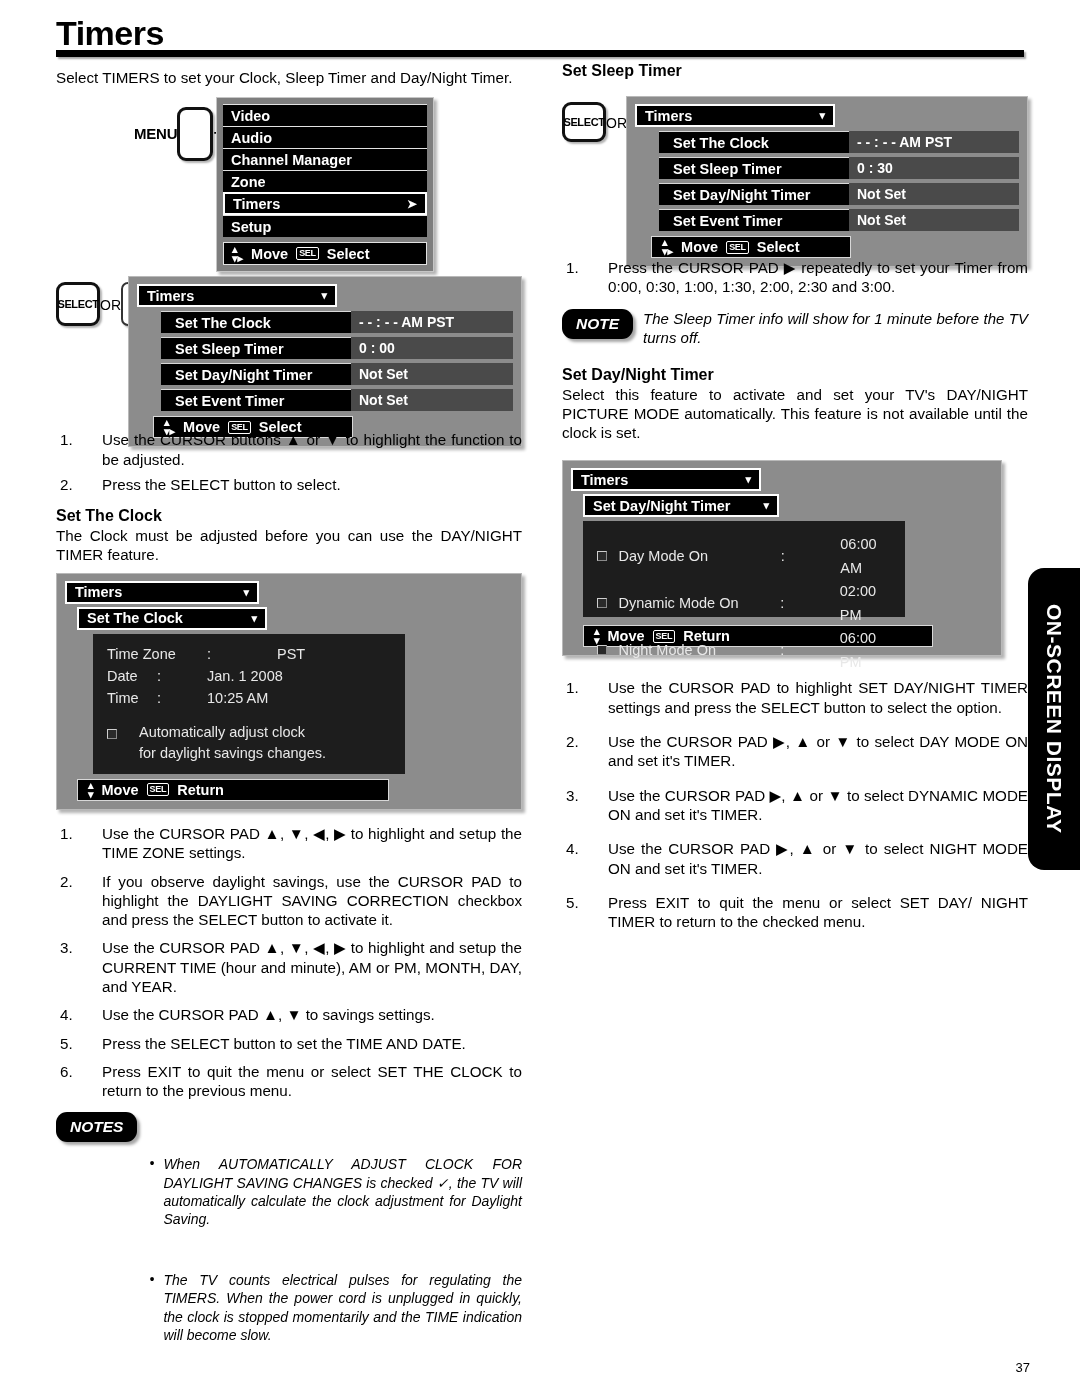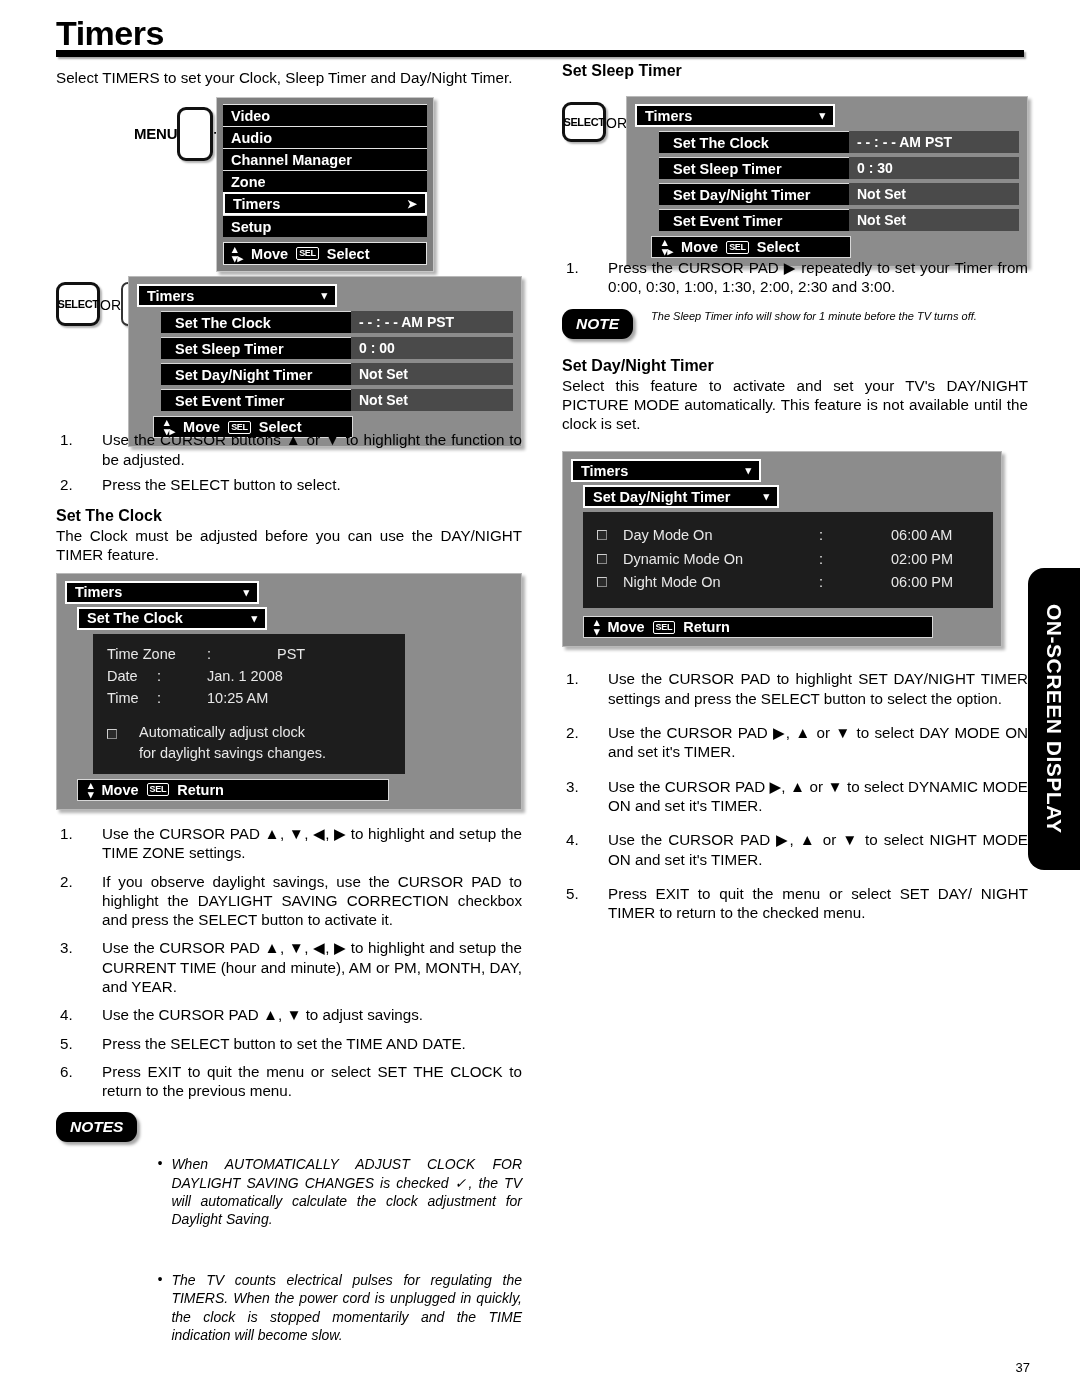--- a/index.html
+++ b/index.html
@@ -144,29 +144,29 @@
     font-size: 11px; font-weight: bold; letter-spacing: -0.4px;
   }
   .rbtn.rounded { border-radius: 9px; }
   .rbtn.sq { border: 2px solid #333; border-radius: 7px; position: relative; }
   .rbtn.sq .tick-d { position: absolute; bottom: 3px; left: 50%; transform: translateX(-50%); font-size: 9px; color:#333; }
   .rbtn.sq .tick-r { position: absolute; right: 3px; top: 50%; transform: translateY(-50%); font-size: 9px; color:#333;}
   .plus { font-size: 17px; font-weight: bold; line-height: 16px; margin: 2px 0; }
   .or-lbl { font-size: 14px; margin: 6px 0 5px 0; }
 
   
-  .note-block { display: flex; gap: 18px; margin-top: 12px; }
+  .note-block { display: flex; gap: 10px; margin-top: 12px; }
   .note-pill {
     background: #000; color: #fff; font-weight: bold; font-style: italic;
     border-radius: 11px; padding: 6px 14px; font-size: 15.5px;
     height: 30px; display: flex; align-items: center; justify-content: center;
     box-shadow: 3px 3px 3px rgba(0,0,0,0.35);
     flex: 0 0 auto;
   }
-  .note-text { font-style: italic; font-size: 11px; line-height: 1.3; text-align: justify; flex: 1; }
+  .note-text { font-style: italic; font-size: 15px; line-height: 1.3; text-align: justify; flex: 1; }
   ul.note-list { list-style: none; flex: 1; }
   ul.note-list li {
     position: relative; padding-left: 16px; font-style: italic;
     font-size: 14px; line-height: 1.3; text-align: justify; margin-top: 43px;
   }
   ul.note-list li::before {
     content: "\2022"; position: absolute; left: 2px; top: -1px; font-size: 14px;
   }
 
   
@@ -329,21 +329,21 @@
         <span>Move</span>
         <span class="sel-key">SEL</span>
         <span>Return</span>
       </div>
     </div>
 
     <ol class="steps" style="margin-top:14px;">
       <li><span class="num">1.</span><span>Use the CURSOR PAD ▲, ▼, ◀, ▶ to highlight and setup the TIME ZONE settings.</span></li>
       <li><span class="num">2.</span><span>If you observe daylight savings, use the CURSOR PAD to highlight the DAYLIGHT SAVING CORRECTION checkbox and press the SELECT button to activate it.</span></li>
       <li><span class="num">3.</span><span>Use the CURSOR PAD ▲, ▼, ◀, ▶ to highlight and setup the CURRENT TIME (hour and minute), AM or PM, MONTH, DAY, and YEAR.</span></li>
-      <li><span class="num">4.</span><span>Use the CURSOR PAD ▲, ▼ to adjust savings.</span></li>
+      <li><span class="num">4.</span><span>Use the CURSOR PAD ▲, ▼ to savings settings.</span></li>
       <li><span class="num">5.</span><span>Press the SELECT button to set the TIME AND DATE.</span></li>
       <li><span class="num">6.</span><span>Press EXIT to quit the menu or select SET THE CLOCK to return to the previous menu.</span></li>
     </ol>
 
     <div class="note-block">
       <div class="note-pill">NOTES</div>
       <ul class="note-list">
         <li>When AUTOMATICALLY ADJUST CLOCK FOR DAYLIGHT SAVING CHANGES is checked ✓, the TV will automatically calculate the clock adjustment for Daylight Saving.</li>
         <li>The TV counts electrical pulses for regulating the TIMERS. When the power cord is unplugged in quickly, the clock is stopped momentarily and the TIME indication will become slow.</li>
       </ul>
@@ -412,21 +412,21 @@
     <div class="osd-panel" style="width:440px;margin-top:18px;">
       <div class="osd-title" style="width:190px;">
         <span class="cap">Timers</span>
         <span class="caret">▾</span>
       </div>
       <div class="nested-title" style="width:196px;">
         <span class="cap">Set Day/Night Timer</span>
         <span class="caret">▾</span>
       </div>
 
-      <div class="osd-detail" style="margin-left:12px;margin-top:4px;width:410px;height:96px;padding-top:12px;">
+      <div class="osd-detail" style="margin-left:12px;margin-top:4px;width:322px;height:96px;padding-top:12px;">
         <div class="dn-row">
           <span class="box"><span class="chk"></span></span>
           <span class="nm">Day  Mode On</span>
           <span class="c">:</span>
           <span>06:00 AM</span>
         </div>
         <div class="dn-row">
           <span class="box"><span class="chk"></span></span>
           <span class="nm">Dynamic Mode On</span>
           <span class="c">:</span>

